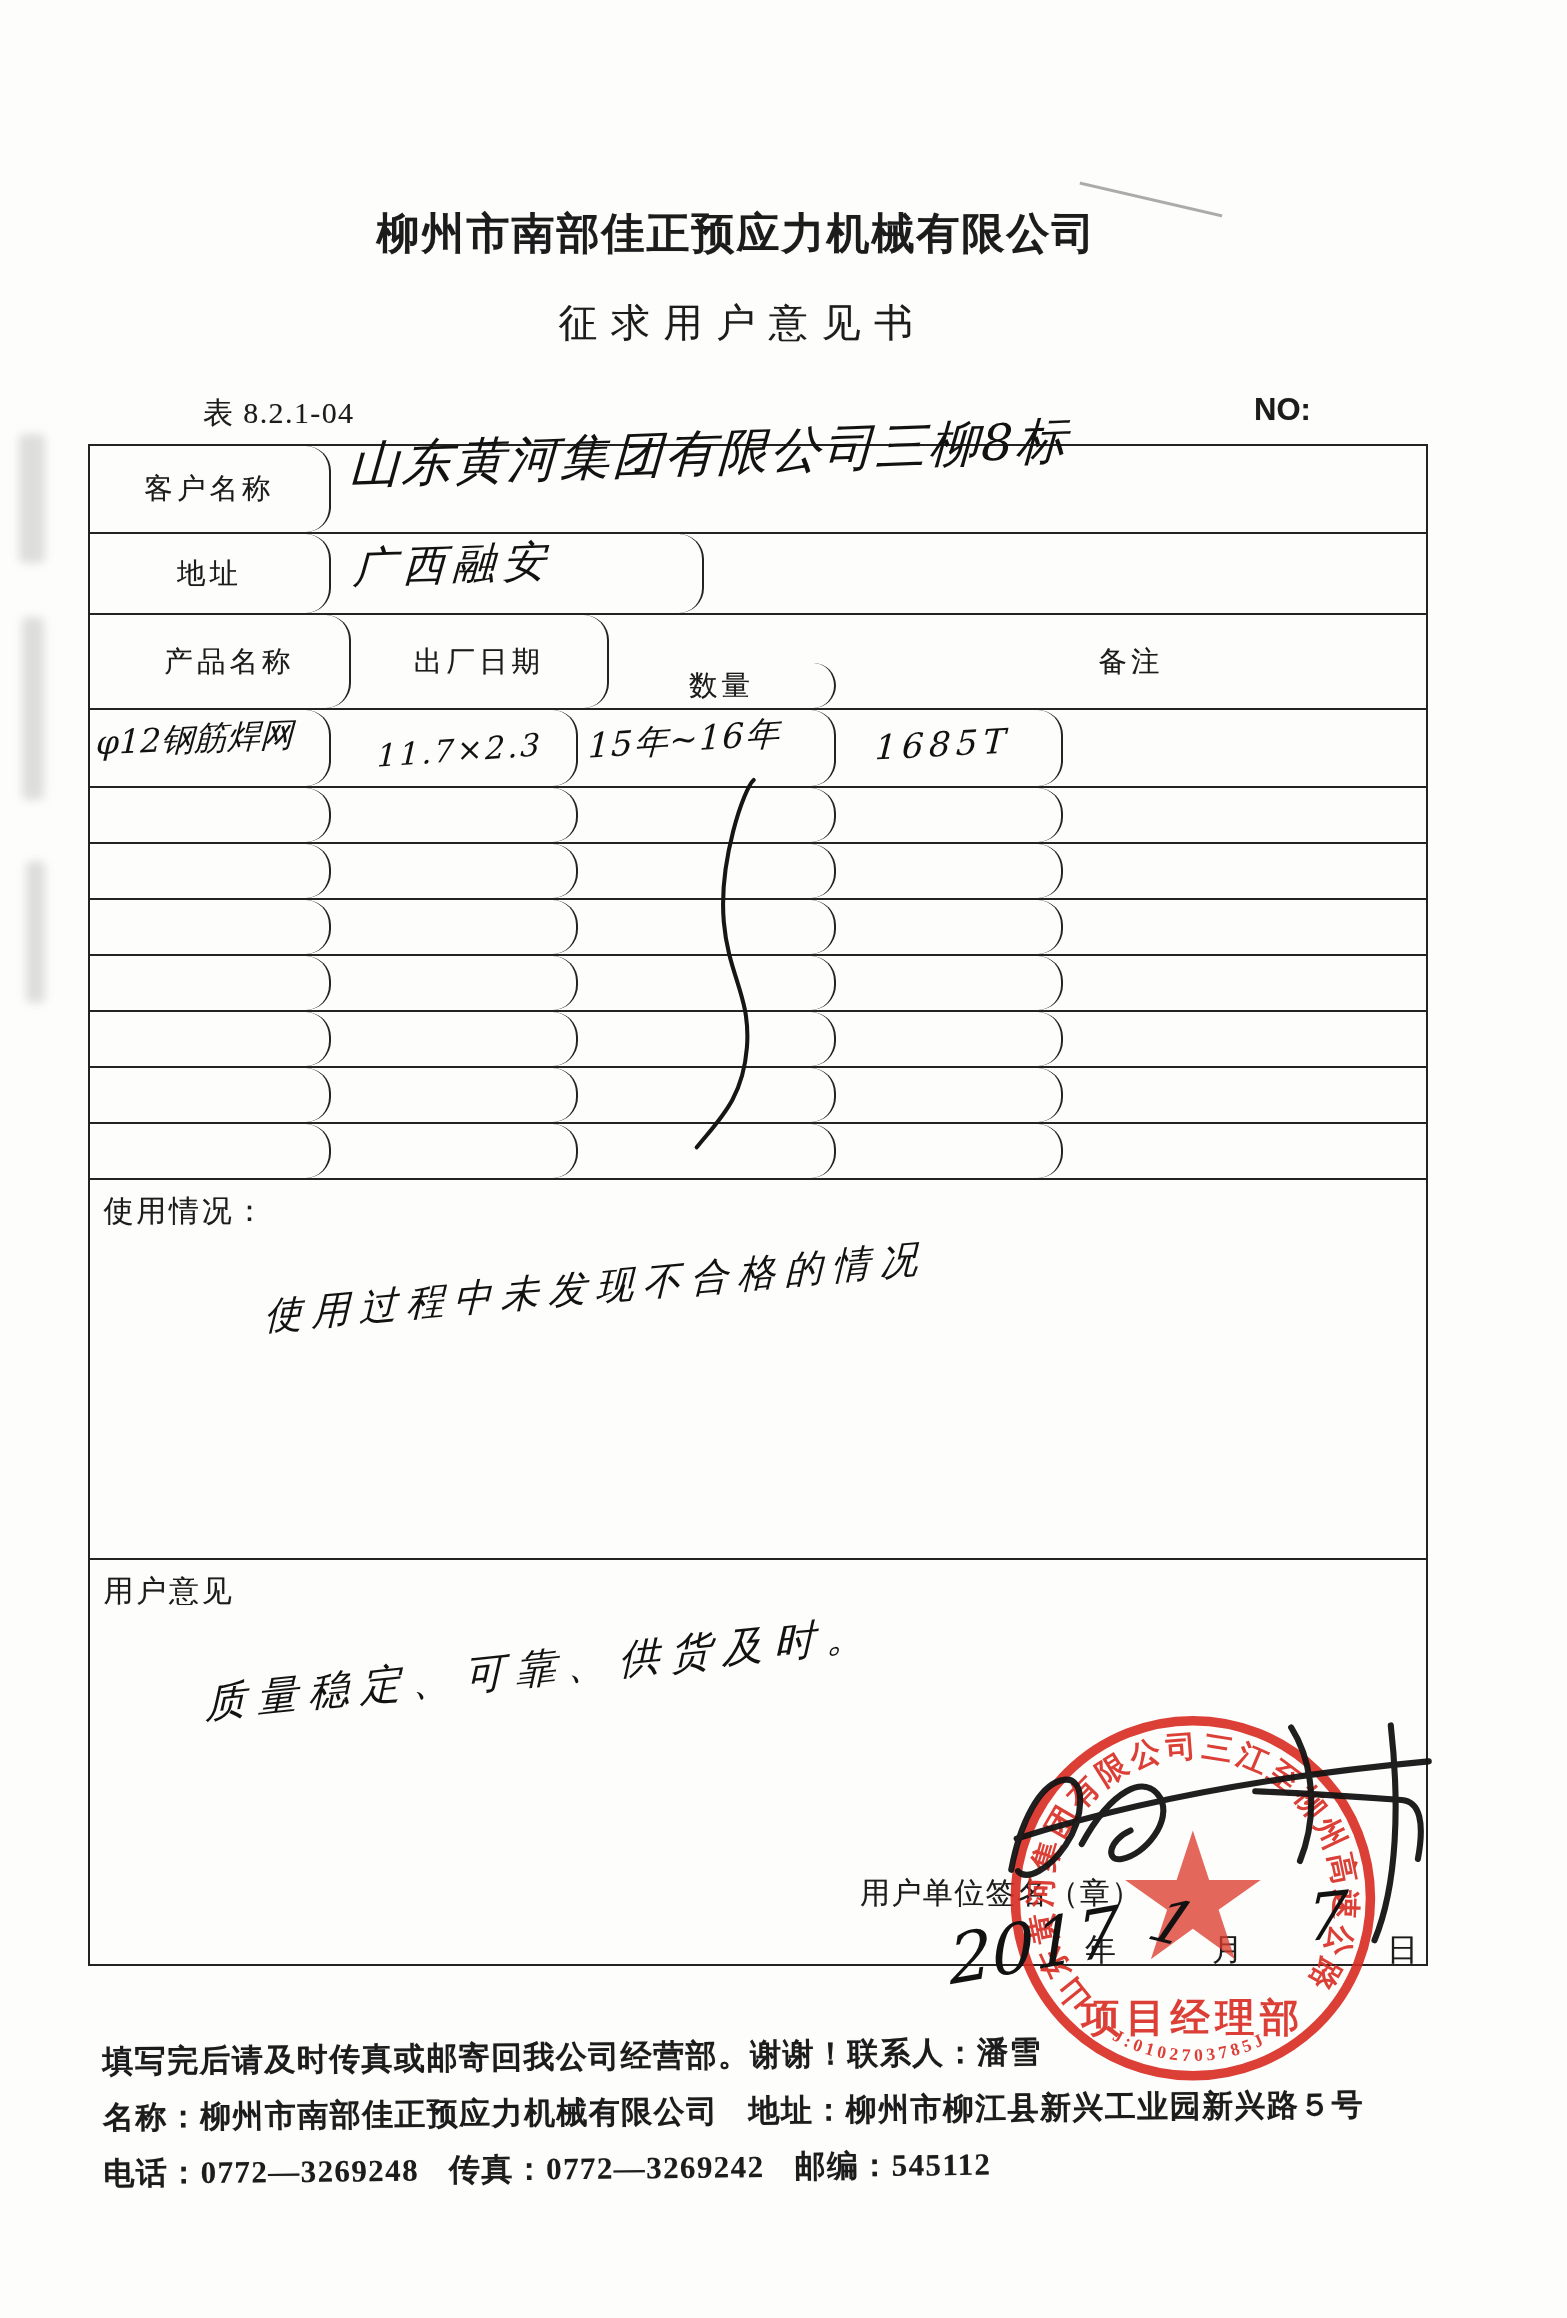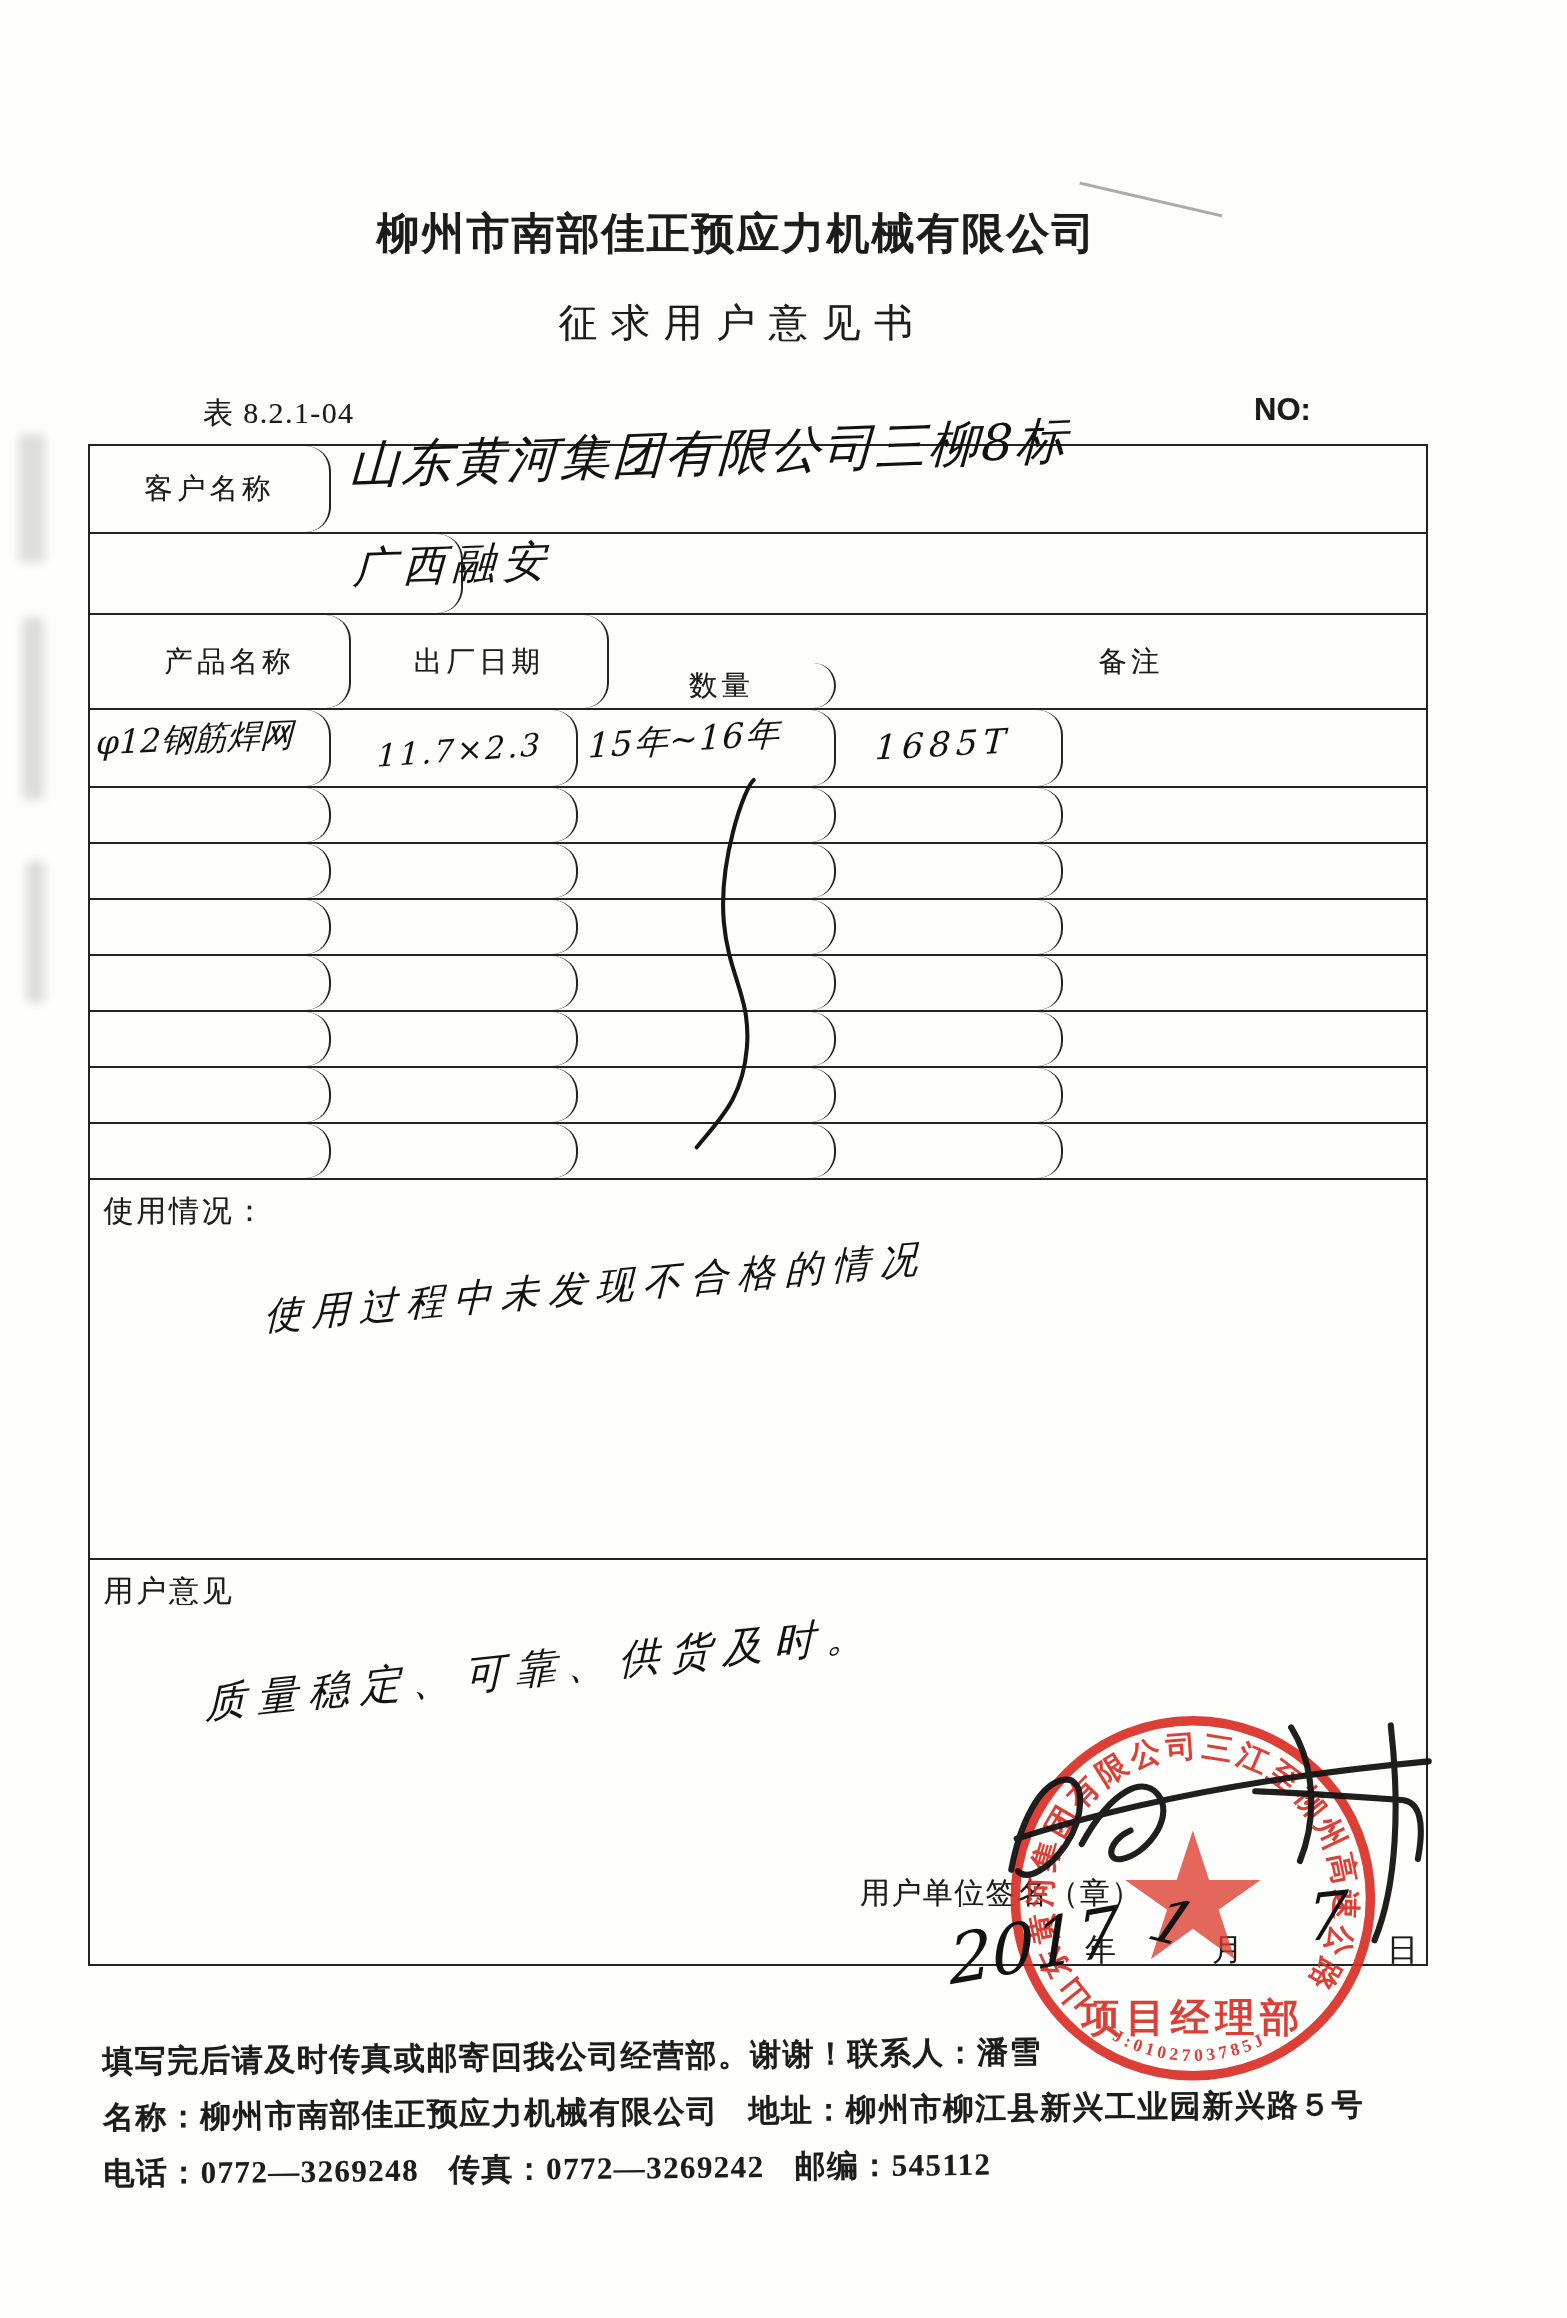--- a/index.html
+++ b/index.html
@@ -70,20 +70,21 @@
   <div class="abs subtitle kai print">征求用户意见书</div>
   <div class="abs form-code kai print">表 8.2.1-04</div>
   <div class="abs no-label hei print">NO:</div>
 
   <div class="abs tbl">
     <div class="trow" style="height:88px;">
       <div class="cell lbl print" style="width:241px;">客户名称</div>
       <div class="cell grow"></div>
     </div>
     <div class="trow" style="height:81px;">
+      <div class="cell lbl print" style="width:241px;">地址</div>
       <div class="cell" style="width:373px;"></div>
       <div class="cell grow"></div>
     </div>
     <div class="trow" style="height:95px;">
       <div class="cell lbl print" style="width:241px;margin-left:20px;">产品名称</div>
       <div class="cell lbl print" style="width:258px;">出厂日期</div>
       <div class="cell lbl print" style="width:227px;margin-top:48px;">数量</div>
       <div class="cell lbl print grow">备注</div>
     </div>
     <div class="trow" style="height:78px;">

